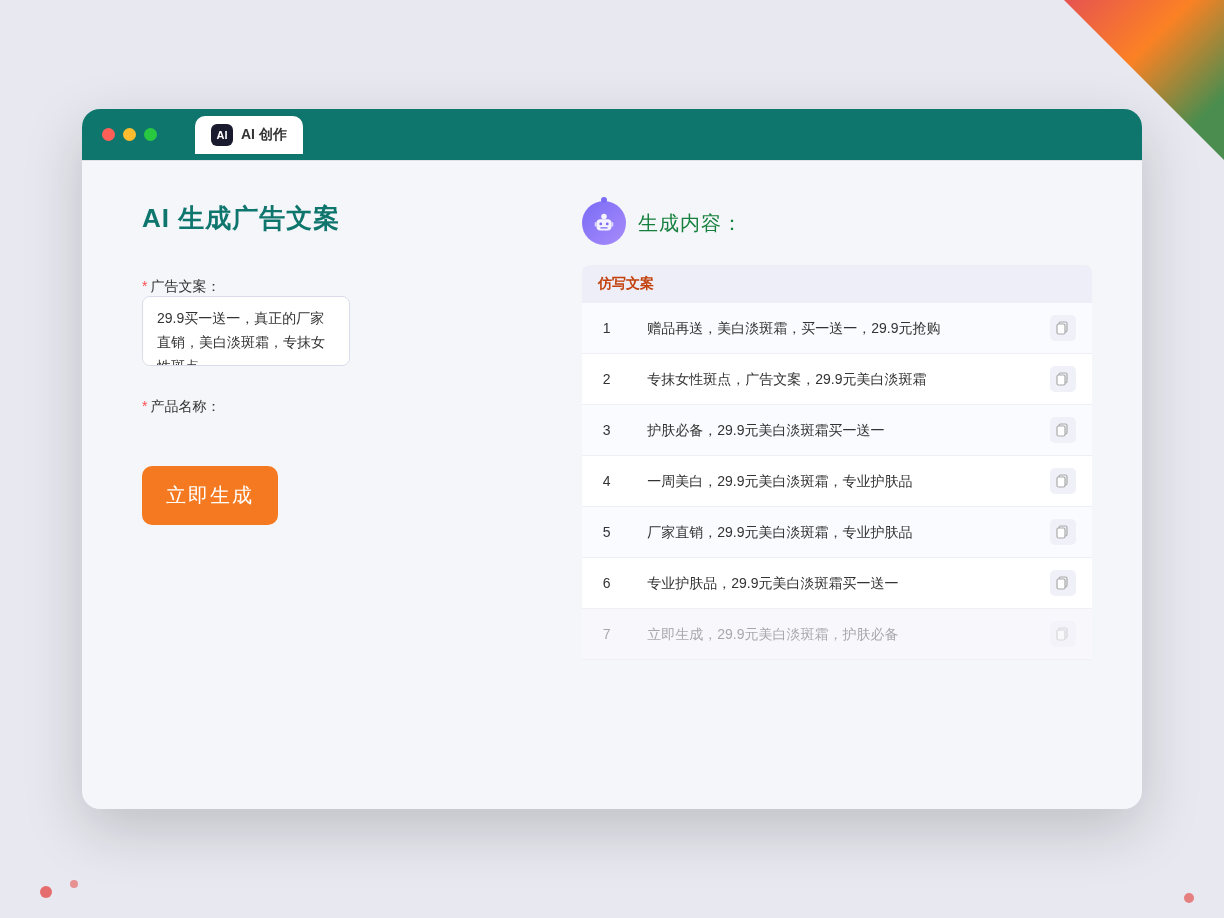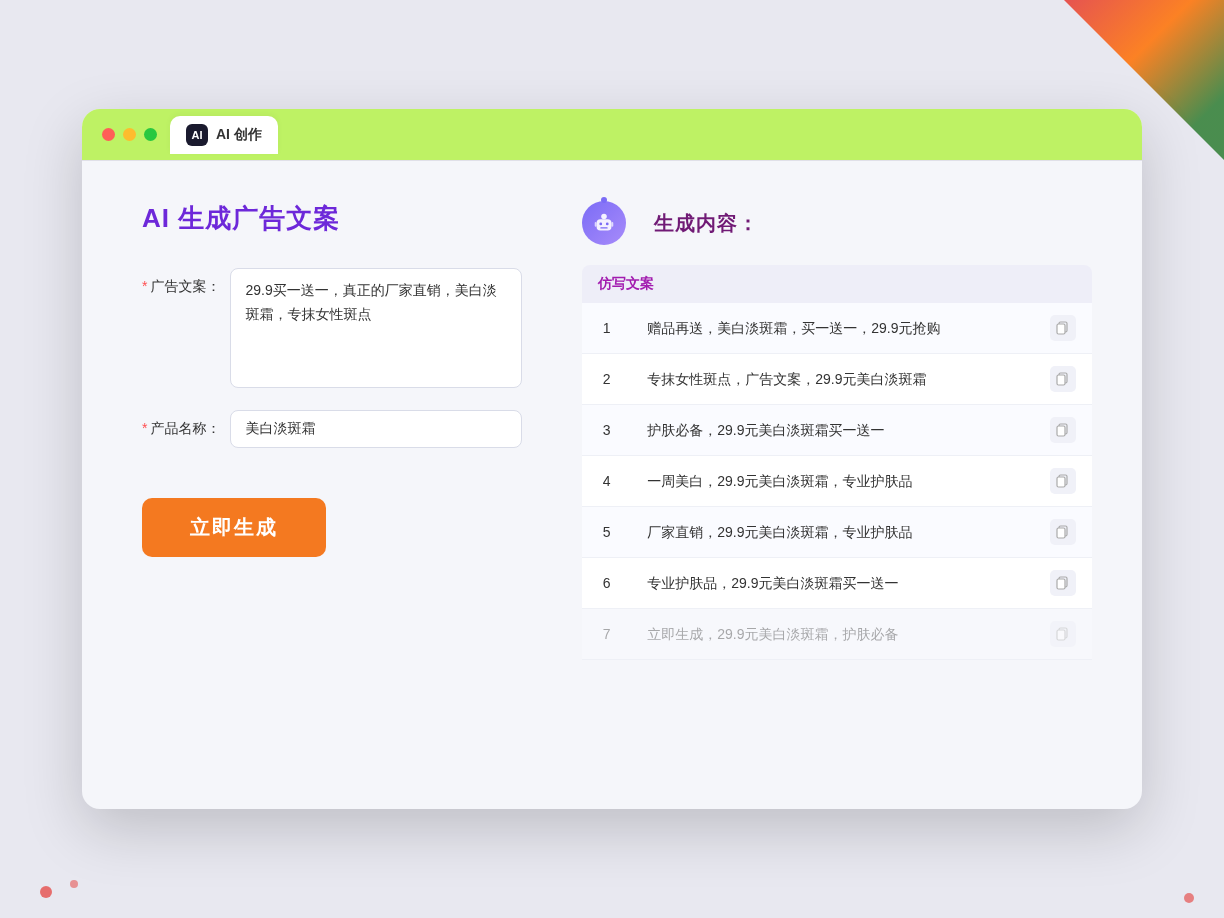--- a/index.html
+++ b/index.html
@@ -56,27 +56,27 @@
       background: #f5f6fa;
       border-radius: 18px;
       box-shadow: 0 20px 60px rgba(0,0,0,0.18);
       overflow: hidden;
       position: relative;
       z-index: 1;
     }
 
     
     .title-bar {
-      background: #bef264;
+      background: #0f766e;
       height: 52px;
       display: flex;
       align-items: center;
       padding: 0 20px;
       border-bottom: 1px solid #e0e0e8;
-      gap: 3px;
+      gap: 28px;
     }
     .window-controls {
       display: flex;
       gap: 8px;
       align-items: center;
     }
     .wc-btn {
       width: 13px; height: 13px;
       border-radius: 50%;
       display: inline-block;
@@ -119,30 +119,31 @@
       min-height: 648px;
     }
 
     
     .left-panel {
       flex: 0 0 380px;
     }
     .page-title {
       font-size: 26px;
       font-weight: 700;
-      color: #6d28d9;
+      color: #0f766e;
       margin-bottom: 32px;
       letter-spacing: 1px;
     }
 
     .form-row {
       display: flex;
       align-items: flex-start;
       margin-bottom: 22px;
       gap: 0;
+      flex-direction: column;
     }
     .form-label {
       font-size: 14px;
       color: #333;
       min-width: 80px;
       text-align: right;
       padding-right: 10px;
       padding-top: 10px;
       white-space: nowrap;
     }
@@ -165,23 +166,23 @@
     textarea.form-input {
       height: 120px;
       line-height: 1.7;
     }
 
     .generate-btn {
       background: #f47920;
       color: #fff;
       border: none;
       border-radius: 10px;
-      padding: 16px 48px;
+      padding: 16px 24px;
       font-size: 20px;
-      font-weight: 700;
+      font-weight: 400;
       cursor: pointer;
       margin-top: 28px;
       letter-spacing: 2px;
       transition: background 0.2s;
     }
 
     
     .right-panel {
       flex: 1;
     }
@@ -202,39 +203,38 @@
     .robot-icon::before {
       content: '';
       position: absolute;
       top: -4px; left: 50%; transform: translateX(-50%);
       width: 6px; height: 6px;
       background: #7b6cf6;
       border-radius: 50%;
     }
     .right-title {
       font-size: 20px;
-      font-weight: 700;
-      color: #701a75;
+      font-weight: 400;
+      color: #15803d;
       letter-spacing: 1px;
-      margin-left: 16px;
     }
 
     
     .results-table {
       width: 100%;
       border-collapse: collapse;
     }
     .results-table thead tr {
       background: #eeeef8;
     }
     .results-table thead td {
       padding: 10px 16px;
       font-size: 14px;
       font-weight: 600;
-      color: #a21caf;
+      color: #c2410c;
       border-radius: 8px 8px 0 0;
     }
     .results-table tbody tr {
       border-bottom: 1px solid #eef0f6;
       background: #fff;
     }
     .results-table tbody tr:last-child {
       opacity: 0.45;
     }
     .results-table tbody tr:nth-child(odd) {
@@ -312,21 +312,20 @@
           <span class="required-star">*</span><span>广告文案：</span>
         </label>
         <textarea class="form-input" style="">29.9买一送一，真正的厂家直销，美白淡斑霜，专抹女性斑点</textarea>
       </div>
 
       
       <div class="form-row">
         <label class="form-label">
           <span class="required-star">*</span><span>产品名称：</span>
         </label>
-        <input type="text" class="form-input" value="美白淡斑霜" style="">
       </div>
 
       
 
       
       <button class="generate-btn">立即生成</button>
     </div>
 
     <div class="right-panel">
       <div class="right-header">

